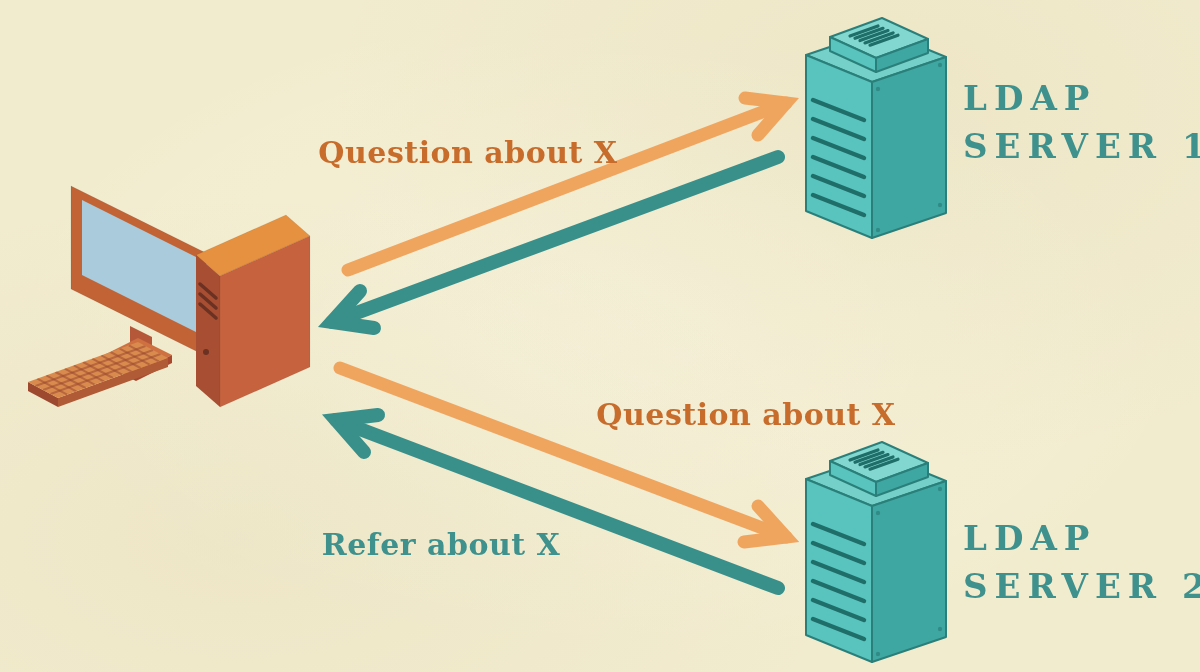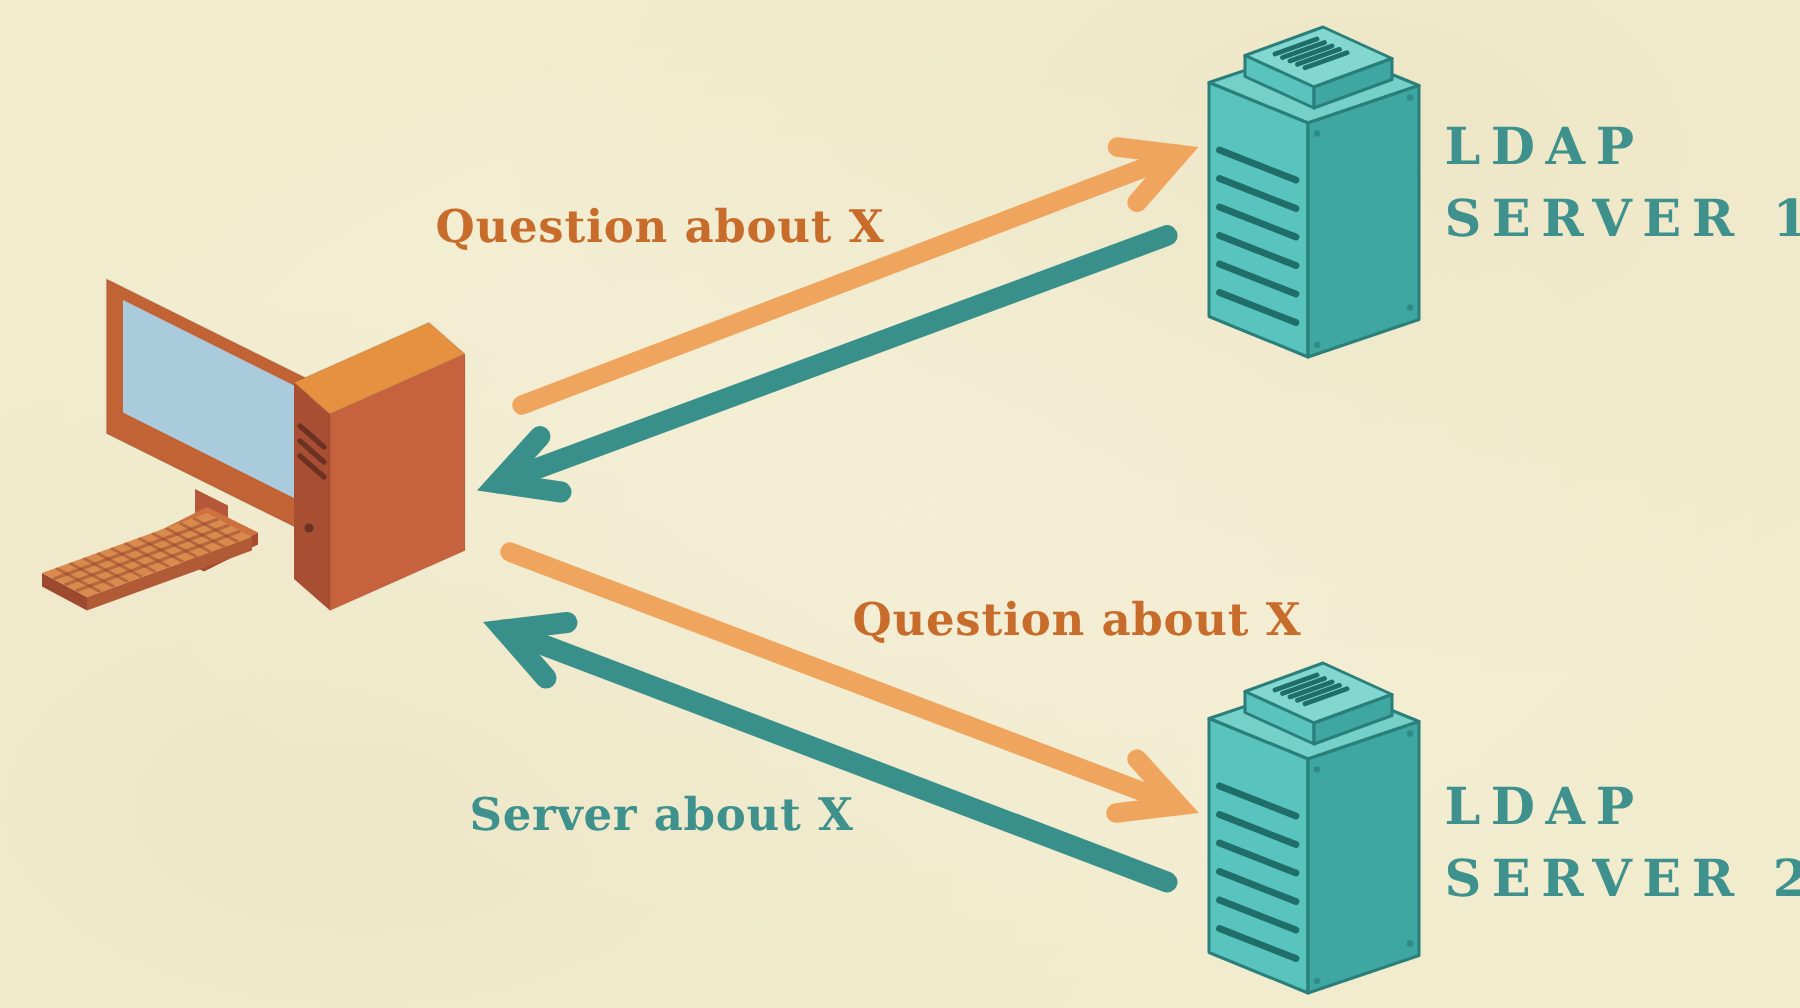--- a/index.html
+++ b/index.html
@@ -9,21 +9,21 @@
       radial-gradient(ellipse at 75% 15%, rgba(195,175,120,0.10), transparent 45%),
       radial-gradient(ellipse at 20% 80%, rgba(195,175,120,0.10), transparent 45%),
       radial-gradient(ellipse at 50% 50%, rgba(255,255,245,0.25), transparent 70%),
       #F2ECCF;
     font-family:"DejaVu Serif","Liberation Serif",serif;
   }
   .msg-label{
     position:absolute;transform:translate(-50%,-50%);
     font-weight:bold;font-size:30px;white-space:nowrap;letter-spacing:0.5px;
   }
-  .msg-orange{color:#C86C2B;}
+  .msg-orange{color:#C86C2B;margin-left:28px;}
   .msg-teal{color:#3E918C;}
   .server-label{
     position:absolute;font-weight:bold;font-size:34px;line-height:48px;
     letter-spacing:7px;color:#3E918C;white-space:nowrap;
   }
   svg{position:absolute;display:block;}
   .noselect{user-select:none;}
 </style>
 </head>
 <body>
@@ -164,21 +164,21 @@
       <path d="M778,588 L336,420"></path>
       <path d="M364,452 L336,420 L378,415"></path>
     </g>
   </svg>
 
   <div class="msg-label msg-orange" style="left:440px;top:152px;">Question about X</div>
 
 
   <div class="msg-label msg-orange" style="left:718px;top:414px;">Question about X</div>
 
-  <div class="msg-label msg-teal" style="left:441px;top:544px;">Server about X</div>
+  <div class="msg-label msg-teal" style="left:441px;top:544px;">Refer about X</div>
 
   <div class="server-label" style="left:963px;top:74px;">
     <div>LDAP</div>
     <div>SERVER 1</div>
   </div>
 
   <div class="server-label" style="left:963px;top:514px;">
     <div>LDAP</div>
     <div>SERVER 2</div>
   </div>

